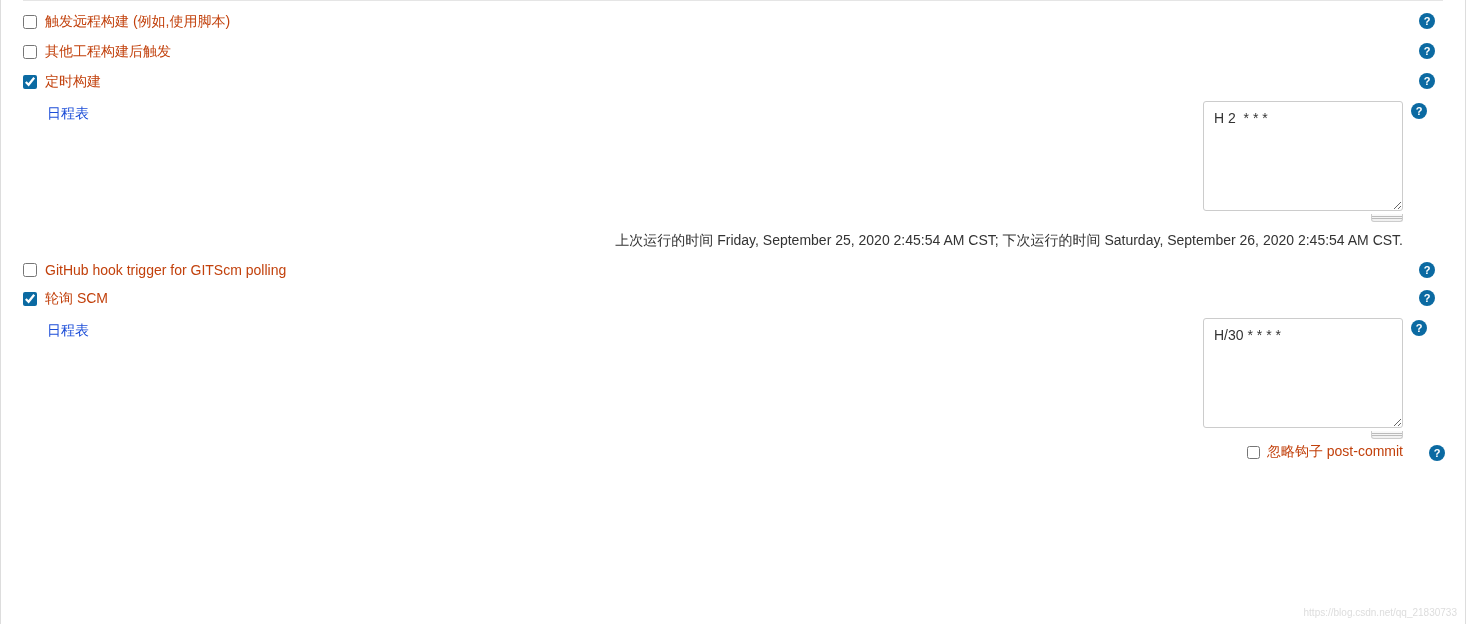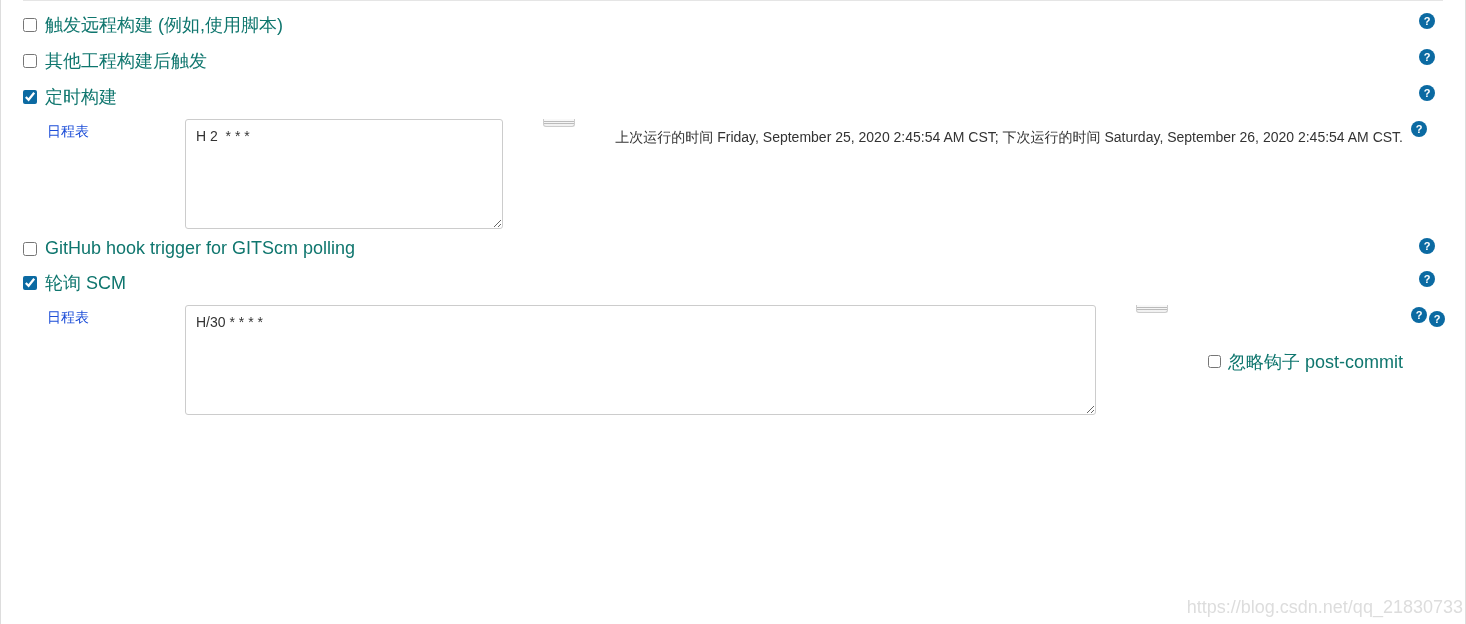--- a/index.html
+++ b/index.html
@@ -43,22 +43,22 @@
       gap: 8px;
       flex: 1;
     }
     .checkbox-wrap input[type="checkbox"] {
       width: 14px;
       height: 14px;
       cursor: pointer;
       accent-color: #0b6aa2;
     }
     .checkbox-label {
-      color: #0f766e;
-      font-size: 18px;
+      color: #c2410c;
+      font-size: 14px;
     }
     .help-icon {
       width: 16px;
       height: 16px;
       background: #0b6aa2;
       border-radius: 50%;
       color: #fff;
       font-size: 11px;
       font-weight: bold;
       display: flex;
@@ -78,21 +78,22 @@
     .field-label {
       width: 138px;
       flex-shrink: 0;
       color: #1d4ed8;
       font-size: 14px;
       padding-top: 4px;
     }
     .field-content {
       flex: 1;
       display: flex;
-      flex-direction: row;
+      flex-direction: column;
+      align-items: flex-end;
     }
     .textarea-wrap {
       position: relative;
       flex: 1;
       padding-right: 40px;
     }
     textarea {
       width: 100%;
       height: 110px;
       border: 1px solid #ccc;
@@ -144,24 +145,24 @@
       padding-right: 40px;
       position: relative;
     }
     .nested-row .help-icon {
       position: absolute;
       right: -10px;
       top: 6px;
     }
     .watermark {
       position: absolute;
-      right: 2px;
+      right: 8px;
       bottom: 6px;
       color: #ddd;
-      font-size: 18px;
+      font-size: 10px;
       pointer-events: none;
     }
   </style>
 </head>
 <body>
 
 <div class="container">
 
 
   <div class="rule"></div>

